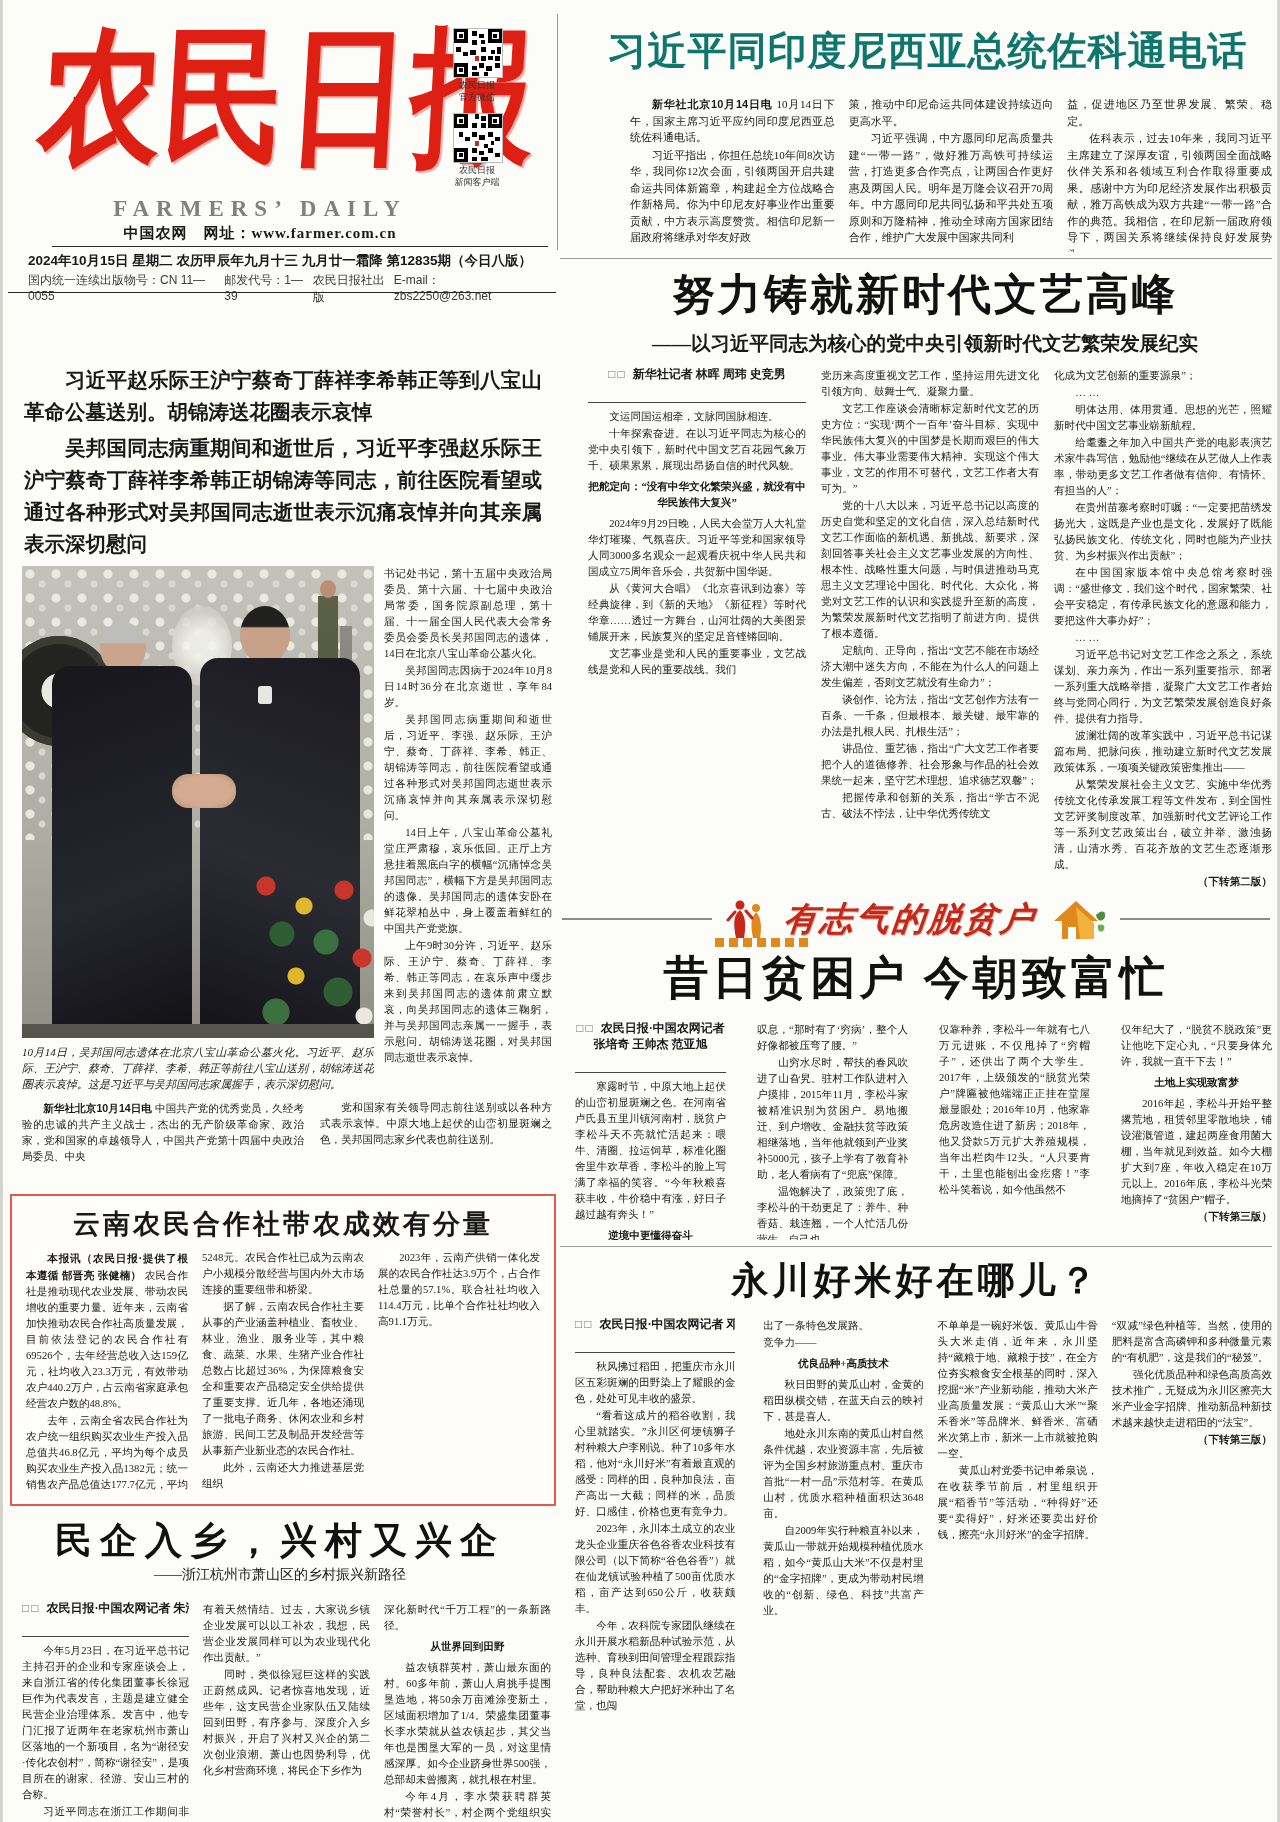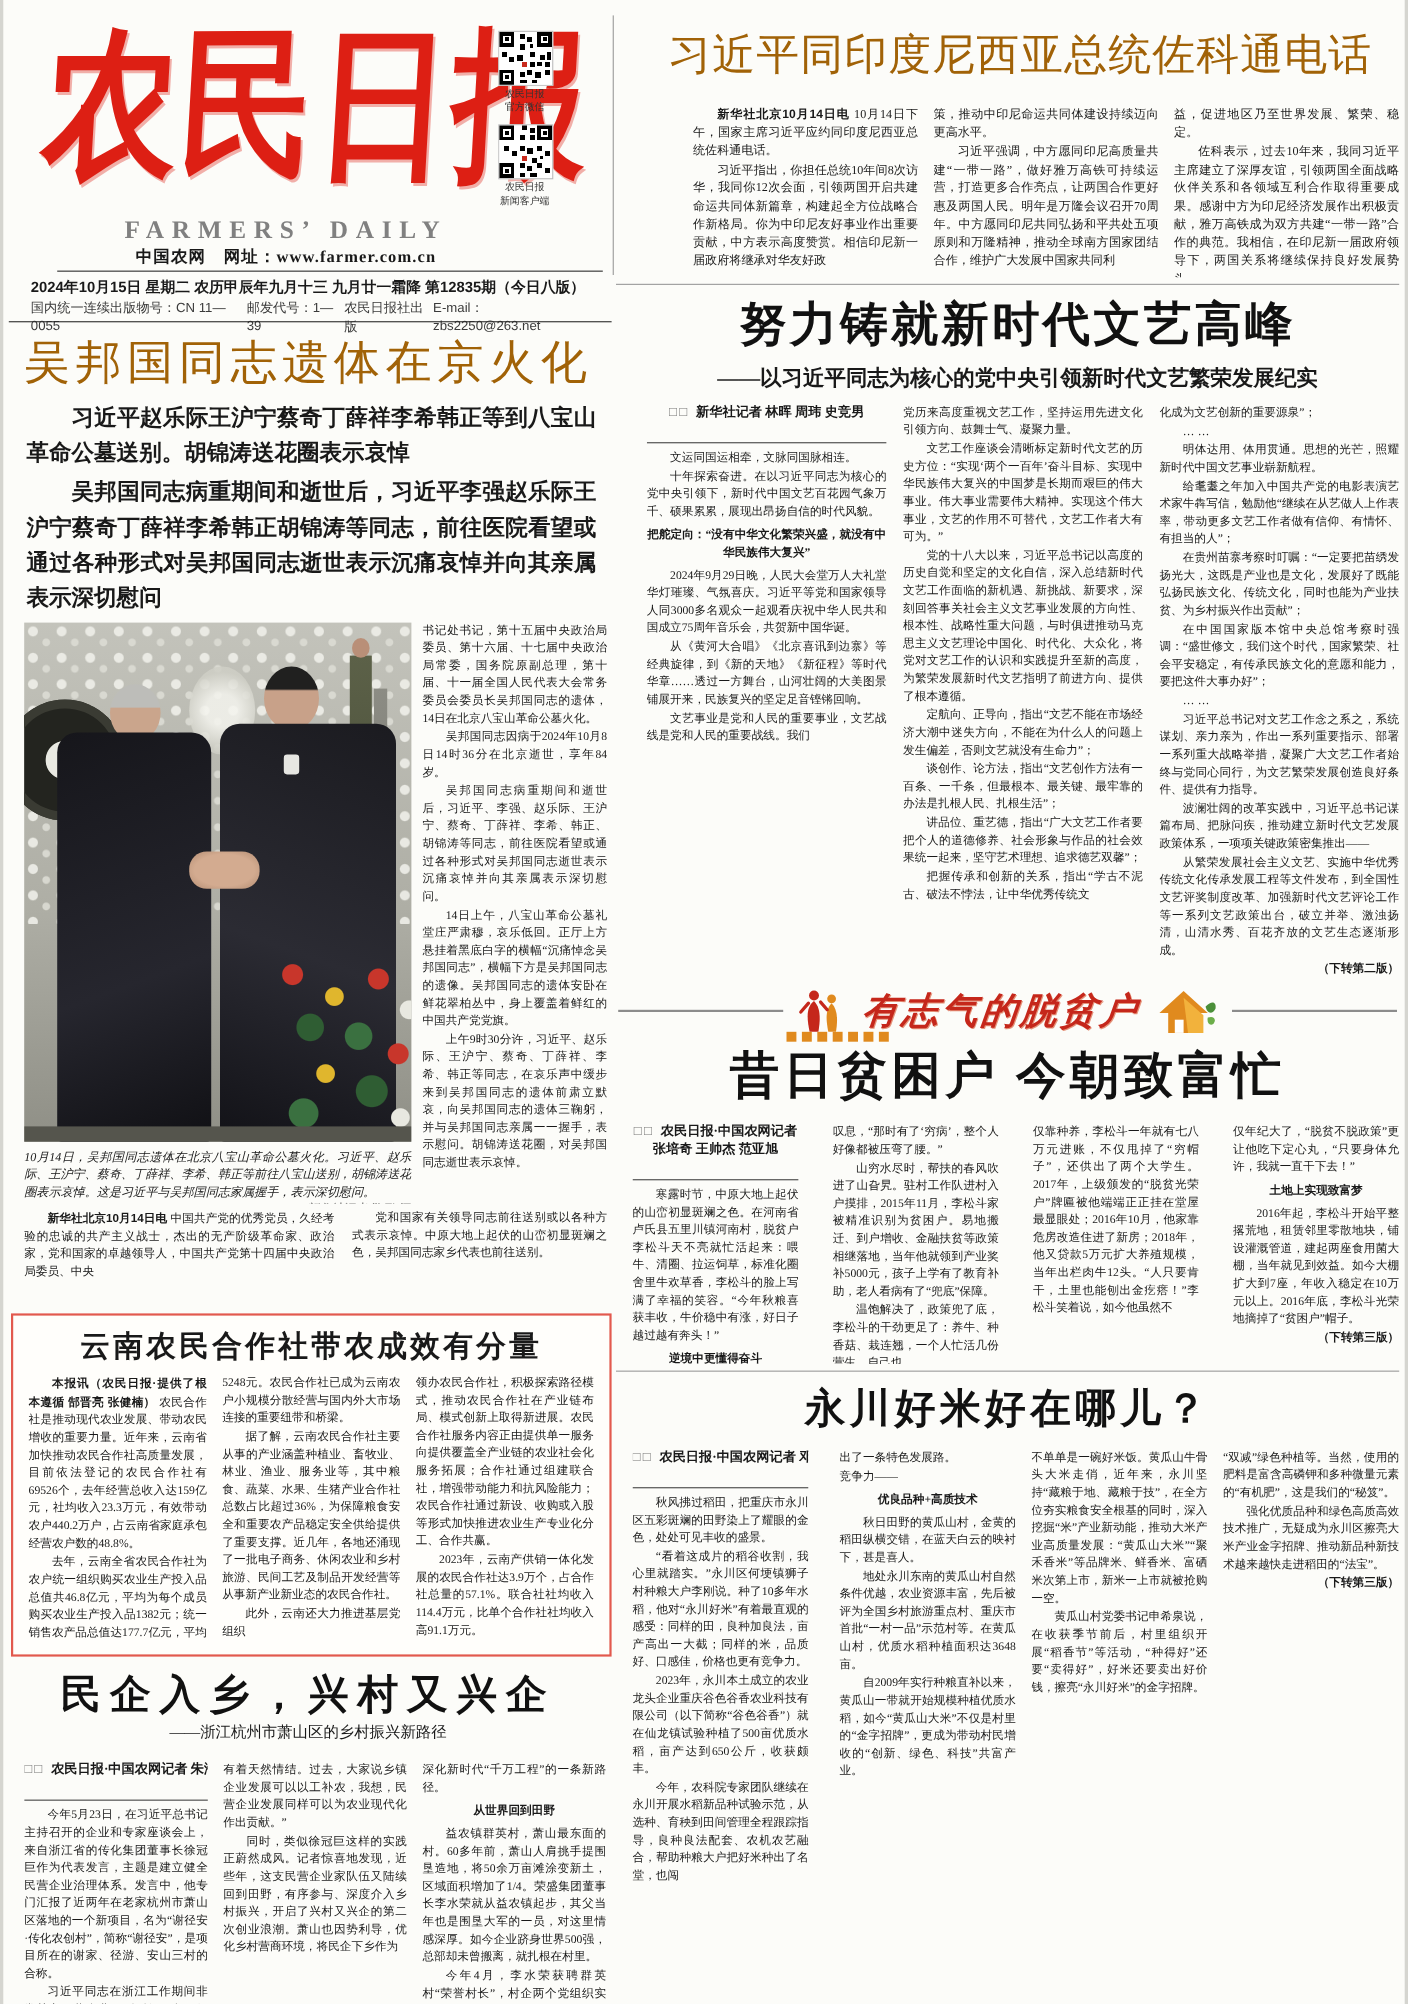--- a/index.html
+++ b/index.html
@@ -19,21 +19,21 @@
          transform:scaleY(1.22) skewX(-4deg);transform-origin:40% 30%;white-space:nowrap;
          text-shadow:2px 2px 0 rgba(221,31,20,.35);}
   .eng{color:#808080;font-weight:bold;letter-spacing:7px;font-size:23px;text-align:center;}
   .site{font-weight:bold;font-size:15px;text-align:center;letter-spacing:1px;}
   .qrlabel{font-size:9px;line-height:12px;text-align:center;color:#333;}
   .dl1{display:flex;justify-content:space-between;font-weight:bold;font-size:13.5px;}
   .dl2{display:flex;justify-content:space-between;font-size:12px;color:#3a3a3a;}
   .rule{background:#2b2b2b;}
   .rule-light{background:#9a9a9a;}
   
-  .h-black{font-family:"Liberation Sans","DejaVu Sans",sans-serif;font-weight:400;text-align:center;color:#a16207;}
+  .h-black{font-family:"Liberation Sans","DejaVu Sans",sans-serif;font-weight:700;text-align:center;color:#0f766e;}
   .h-serif{font-weight:900;text-align:center;color:#111;}
   .deck{font-weight:bold;font-size:20.5px;line-height:32px;}
   .byline{font-size:12px;text-align:center;border-bottom:1px solid #444;padding-bottom:20px;margin-bottom:6px;
           text-indent:0;white-space:nowrap;overflow:hidden;}
   .byline .sq{color:#777;letter-spacing:2px;margin-right:6px;}
   .colwrap{display:flex;}
   .col{text-align:justify;overflow:hidden;}
   .bodytxt{font-size:10.6px;line-height:16px;}
   .bodytxt2{font-size:11px;line-height:16.5px;}
   
@@ -212,21 +212,20 @@
         <p class="para">在贵州苗寨考察时叮嘱：“一定要把苗绣发扬光大，这既是产业也是文化，发展好了既能弘扬民族文化、传统文化，同时也能为产业扶贫、为乡村振兴作出贡献”；</p>
         <p class="para">在中国国家版本馆中央总馆考察时强调：“盛世修文，我们这个时代，国家繁荣、社会平安稳定，有传承民族文化的意愿和能力，要把这件大事办好”；</p>
         <p class="para dots">……</p>
         <p class="para">习近平总书记对文艺工作念之系之，系统谋划、亲力亲为，作出一系列重要指示、部署一系列重大战略举措，凝聚广大文艺工作者始终与党同心同行，为文艺繁荣发展创造良好条件、提供有力指导。</p>
         <p class="para">波澜壮阔的改革实践中，习近平总书记谋篇布局、把脉问疾，推动建立新时代文艺发展政策体系，一项项关键政策密集推出——</p>
         <p class="para">从繁荣发展社会主义文艺、实施中华优秀传统文化传承发展工程等文件发布，到全国性文艺评奖制度改革、加强新时代文艺评论工作等一系列文艺政策出台，破立并举、激浊扬清，山清水秀、百花齐放的文艺生态逐渐形成。</p>
         <p class="para jump">（下转第二版）</p>
       </div>
   </div>
 
-  <div class="abs h-black" style="left:14px;top:302px;width:532px;font-size:42px;letter-spacing:5px;">吴邦国同志遗体在京火化</div>
   <div class="abs deck para" style="left:24px;top:364px;width:518px;">习近平赵乐际王沪宁蔡奇丁薛祥李希韩正等到八宝山革命公墓送别。胡锦涛送花圈表示哀悼</div>
   <div class="abs deck para" style="left:24px;top:432px;width:518px;">吴邦国同志病重期间和逝世后，习近平李强赵乐际王沪宁蔡奇丁薛祥李希韩正胡锦涛等同志，前往医院看望或通过各种形式对吴邦国同志逝世表示沉痛哀悼并向其亲属表示深切慰问</div>
 
   <div class="abs photo" style="left:22px;top:566px;width:352px;height:472px;">
     <div class="flowerwall"></div>
     <div class="wreath" style="left:-18px;top:70px;width:110px;height:110px;background:radial-gradient(circle,#e9e9e2 0 22%,#23241f 23% 100%);box-shadow:inset 0 0 0 8px #3a3b33;"></div>
     <div class="wreath" style="left:150px;top:40px;width:60px;height:80px;background:radial-gradient(circle,#f4f4ee 30%,#cfcfc6 70%);opacity:.85;"></div>
     <div class="abs" style="left:296px;top:30px;width:20px;height:210px;background:linear-gradient(180deg,#5c6148,#474c38);"></div>
     <div class="head" style="left:298px;top:14px;width:16px;height:18px;background:#b98f78;"></div>
     <div class="abs" style="left:318px;top:60px;width:12px;height:260px;background:linear-gradient(180deg,#8c8c84,#6f6f66);"></div>
@@ -271,21 +270,20 @@
       <div class="col" style="width:162px;">
           <p class="para"><b class="lead">本报讯（农民日报·提供了根本遵循 郜晋亮 张健楠） </b>农民合作社是推动现代农业发展、带动农民增收的重要力量。近年来，云南省加快推动农民合作社高质量发展，目前依法登记的农民合作社有69526个，去年经营总收入达159亿元，社均收入23.3万元，有效带动农户440.2万户，占云南省家庭承包经营农户数的48.8%。</p>
           <p class="para">去年，云南全省农民合作社为农户统一组织购买农业生产投入品总值共46.8亿元，平均为每个成员购买农业生产投入品1382元；统一销售农产品总值达177.7亿元，平均为每个成员销售农产品</p>
         </div>
       <div class="col" style="width:162px;">
           <p class="para noindent">5248元。农民合作社已成为云南农户小规模分散经营与国内外大市场连接的重要纽带和桥梁。</p>
           <p class="para">据了解，云南农民合作社主要从事的产业涵盖种植业、畜牧业、林业、渔业、服务业等，其中粮食、蔬菜、水果、生猪产业合作社总数占比超过36%，为保障粮食安全和重要农产品稳定安全供给提供了重要支撑。近几年，各地还涌现了一批电子商务、休闲农业和乡村旅游、民间工艺及制品开发经营等从事新产业新业态的农民合作社。</p>
           <p class="para">此外，云南还大力推进基层党组织</p>
         </div>
       <div class="col" style="width:162px;">
-          <p class="para noindent">领办农民合作社，积极探索路径模式，推动农民合作社在产业链布局、模式创新上取得新进展。农民合作社服务内容正由提供单一服务向提供覆盖全产业链的农业社会化服务拓展；合作社通过组建联合社，增强带动能力和抗风险能力；农民合作社通过新设、收购或入股等形式加快推进农业生产专业化分工、合作共赢。</p>
           <p class="para">2023年，云南产供销一体化发展的农民合作社达3.9万个，占合作社总量的57.1%。联合社社均收入114.4万元，比单个合作社社均收入高91.1万元。</p>
         </div>
     </div>
   </div>
 
   <div class="abs h-serif" style="left:16px;top:1516px;width:528px;font-size:37px;letter-spacing:8px;">民企入乡，兴村又兴企</div>
   <div class="abs" style="left:16px;top:1566px;width:528px;font-size:14px;text-align:center;">——浙江杭州市萧山区的乡村振兴新路径</div>
   <div class="abs colwrap bodytxt" style="left:22px;top:1600px;width:530px;height:222px;gap:14px;">
     <div class="col" style="width:167px;">
       <div class="byline"><span class="sq">□□</span><b>农民日报·中国农网记者 朱海洋</b></div>

